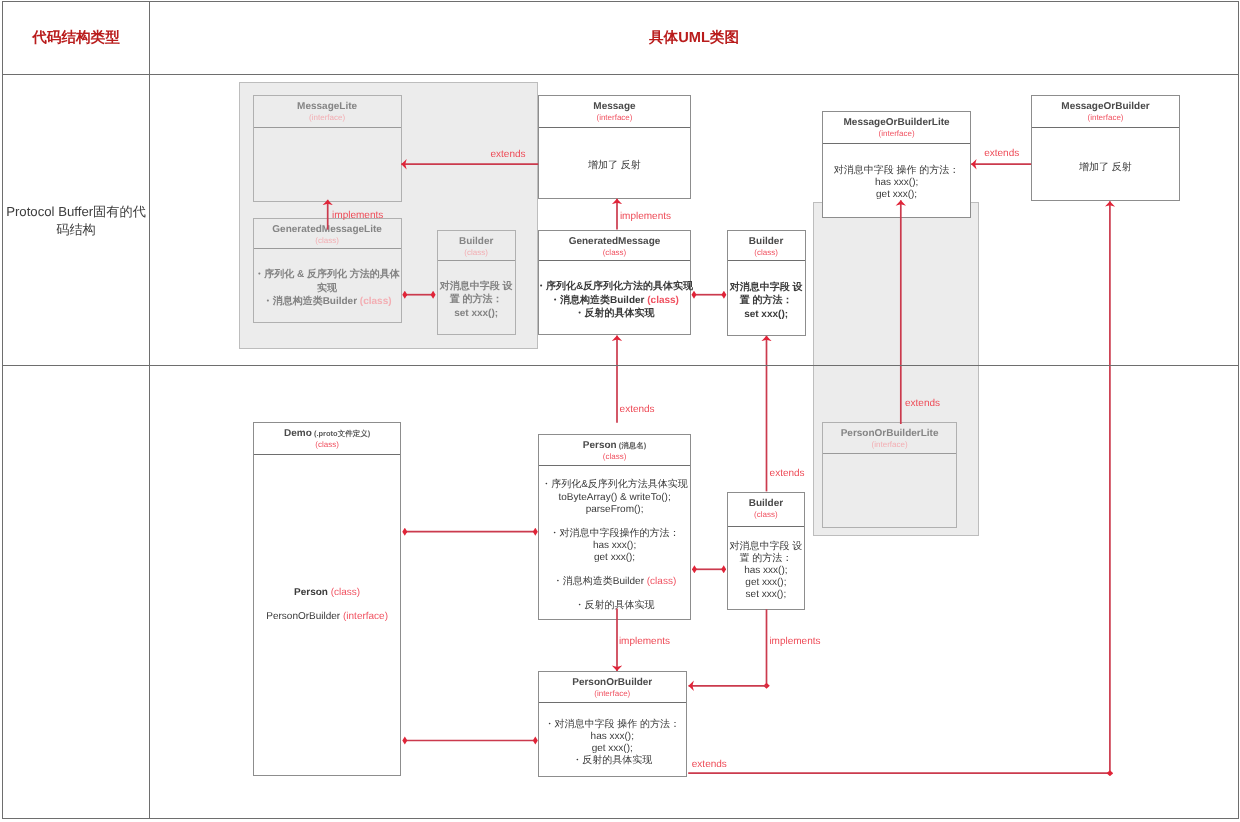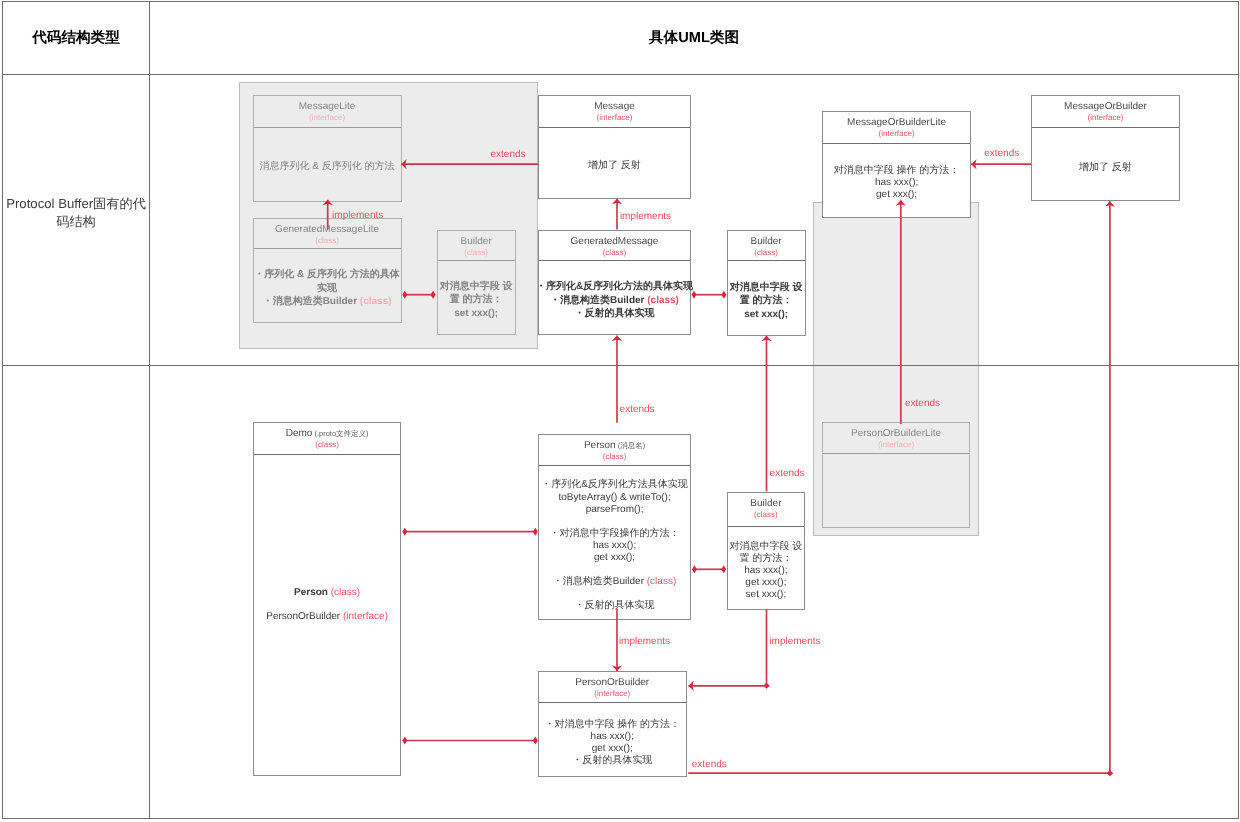--- a/index.html
+++ b/index.html
@@ -8,32 +8,32 @@
        font-family:"Liberation Sans",sans-serif;color:#555;
        -webkit-font-smoothing:antialiased;
        text-rendering:geometricPrecision;}
   #stage{position:absolute;left:0;top:0;width:1240px;height:822px;
          transform:translateZ(0);}
 
   
   .gl{position:absolute;background:#6e6e6e;z-index:5;}
 
   .hdr{position:absolute;display:flex;align-items:center;justify-content:center;
-       text-align:center;font-weight:bold;color:#000000;font-size:14.6px;}
+       text-align:center;font-weight:bold;color:#b91c1c;font-size:14.6px;}
   .rowlabel{position:absolute;display:flex;align-items:center;justify-content:center;
             text-align:center;color:#3d3d3d;font-size:13.2px;line-height:17.8px;}
 
   
   .panel{position:absolute;background:#ececec;border:1px solid #bdbdbd;box-sizing:border-box;}
 
   
   .cls{position:absolute;box-sizing:border-box;border:1px solid #8d8d8d;background:#ffffff;}
   .cls .hd{box-sizing:border-box;text-align:center;border-bottom:1.6px solid #6e6e6e;
            padding-top:5px;}
-  .cls .nm{display:block;font-size:10px;color:#4a4a4a;line-height:12px;}
+  .cls .nm{display:block;font-size:10px;color:#4a4a4a;line-height:12px;font-weight:bold;}
   .cls .nm .sfx{font-size:7.5px;color:#5a5a5a;}
   .cls .st{display:block;font-size:8px;color:#f05160;line-height:10px;}
   .cls .bd{box-sizing:border-box;display:flex;flex-direction:column;
            align-items:center;justify-content:center;
            color:#3a3a3a;font-size:10px;line-height:12.1px;
            white-space:nowrap;padding-top:6px;}
   .cls .bd .red{color:#f05160;}
   .cls .bd .gap{margin-top:12.1px;}
   .cls .bd.lh13{line-height:13.4px;font-weight:bold;}
 
@@ -61,35 +61,32 @@
   <div class="gl" style="left:148.5px;top:1px;width:1.4px;height:818px;"></div>
   <div class="gl" style="left:1238px;top:1px;width:1.4px;height:818px;"></div>
 
   <div class="hdr" style="left:3px;top:2px;width:146px;height:72px;">
     <span>代码结构类型</span>
   </div>
   <div class="hdr" style="left:150px;top:2px;width:1088px;height:72px;">
     <span>具体UML类图</span>
   </div>
 
-  <div class="rowlabel" style="left:3px;top:68px;width:146px;height:289px;flex-direction:column;padding-bottom:6px;align-items:center;">
+  <div class="rowlabel" style="left:3px;top:76px;width:146px;height:289px;flex-direction:column;padding-bottom:6px;align-items:center;">
     <div>Protocol Buffer固有的代</div>
     <div>码结构</div>
   </div>
 
   <div class="panel" style="left:238.7px;top:82.3px;width:299.2px;height:266.5px;"></div>
   <div class="panel" style="left:812.8px;top:201.8px;width:166.2px;height:334px;"></div>
 
   <div class="cls dim" style="left:252.6px;top:95px;width:149px;height:106.5px;">
     <div class="hd" style="height:31.8px;">
       <span class="nm">MessageLite</span>
       <span class="st">(interface)</span>
-    </div>
-    <div class="bd" style="height:73.1px;">
-      <div>消息序列化 &amp; 反序列化 的方法</div>
     </div>
   </div>
 
   <div class="cls dim" style="left:252.6px;top:218px;width:149px;height:104.5px;">
     <div class="hd" style="height:29.8px;">
       <span class="nm">GeneratedMessageLite</span>
       <span class="st">(class)</span>
     </div>
     <div class="bd lh13" style="height:73.1px;">
       <div>・序列化 &amp; 反序列化 方法的具体</div>
@@ -201,21 +198,21 @@
     </div>
     <div class="bd" style="height:83.3px;">
       <div>对消息中字段 设</div>
       <div>置 的方法：</div>
       <div>has xxx();</div>
       <div>get xxx();</div>
       <div>set xxx();</div>
     </div>
   </div>
 
-  <div class="cls dim" style="left:822.1px;top:421.6px;width:148px;height:106.1px;">
+  <div class="cls dim" style="left:822.1px;top:421.6px;width:135px;height:106.1px;">
     <div class="hd" style="height:31.4px;">
       <span class="nm">PersonOrBuilderLite</span>
       <span class="st">(interface)</span>
     </div>
     <div class="bd" style="height:74.7px;"></div>
   </div>
 
   <div class="cls" style="left:538px;top:670.7px;width:148.5px;height:105.9px;">
     <div class="hd" style="height:31px;">
       <span class="nm">PersonOrBuilder</span>

